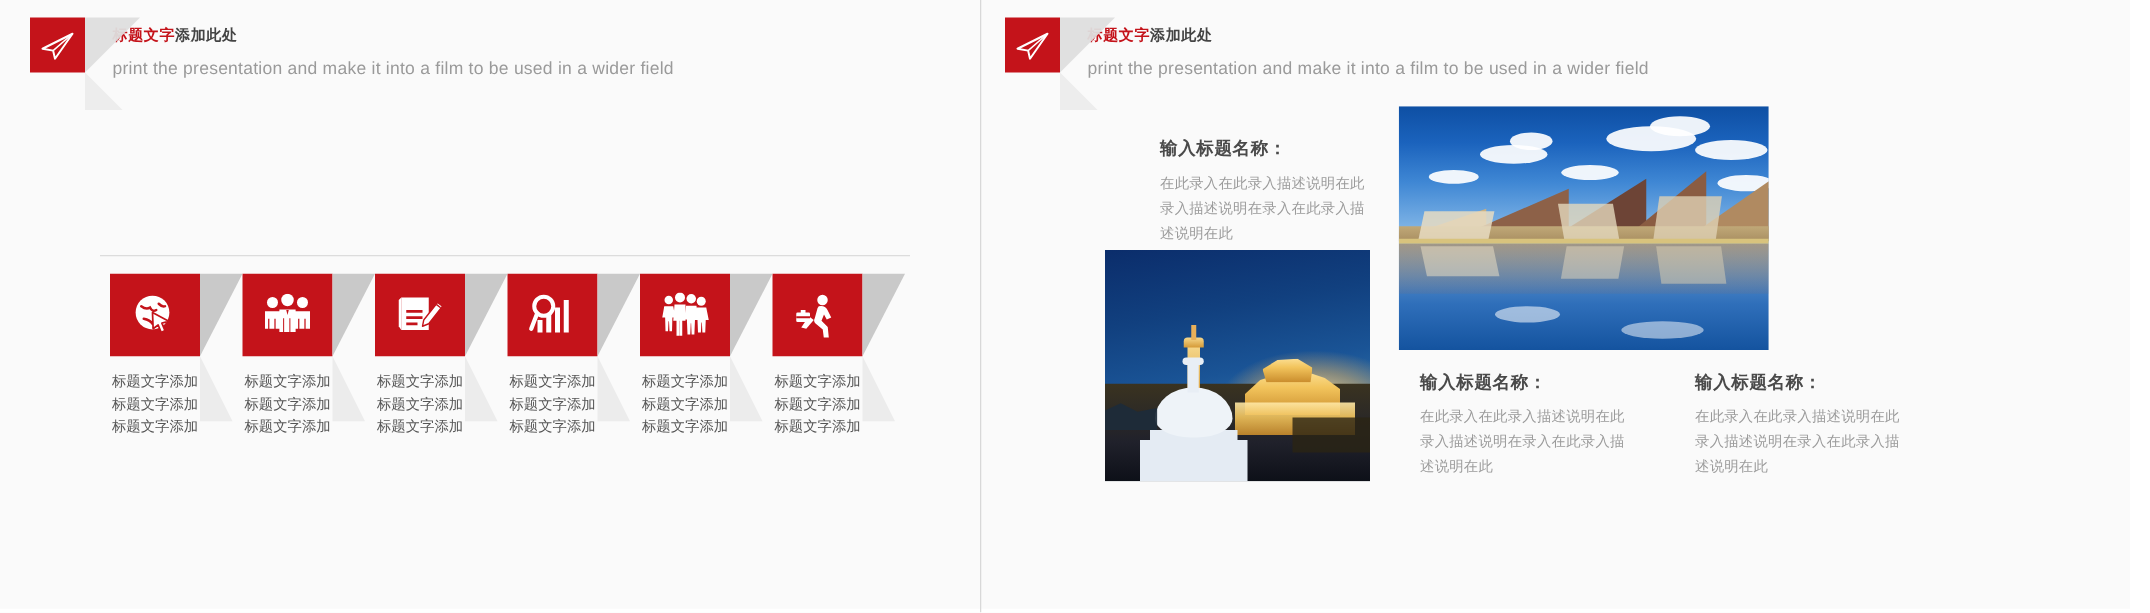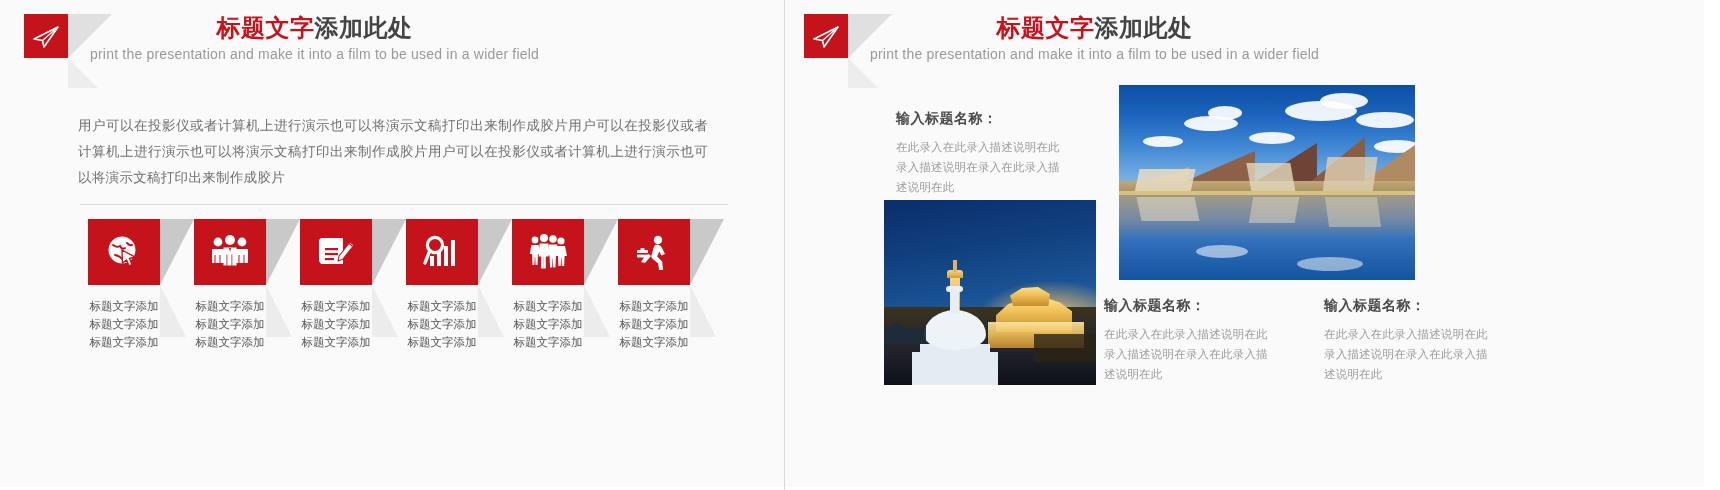--- a/index.html
+++ b/index.html
@@ -67,27 +67,26 @@
     width: 0; height: 0;
     border-bottom: 30px solid #e7e7e7;
     border-right: 30px solid transparent;
     opacity: .7;
   }
   .header-texts {
     margin-left: 22px;
     padding-top: 1px;
   }
   .title-line {
-    font-size: 24px;
+    font-size: 12px;
     line-height: 26px;
     font-weight: bold;
     white-space: nowrap;
     color: #444444;
     letter-spacing: .5px;
-    text-align: center;
   }
   .title-red { color: #c4131a; }
   .subtitle {
     font-size: 14px;
     line-height: 15px;
     color: #9a9a9a;
     white-space: nowrap;
     margin-top: 6px;
     letter-spacing: .2px;
   }
@@ -148,21 +147,21 @@
     font-size: 11.5px;
     line-height: 18px;
     color: #555555;
     text-align: center;
     position: relative;
     z-index: 3;
     white-space: nowrap;
   }
 
   
-  .r-block { position: absolute; }
+  .r-block { position: absolute; margin-left: 32px; }
   .r-title {
     font-size: 14px;
     font-weight: bold;
     color: #4a4a4a;
     line-height: 20px;
     letter-spacing: .5px;
   }
   .r-desc {
     margin-top: 9px;
     font-size: 11.5px;
@@ -247,21 +246,20 @@
         </svg>
         <div class="logo-shadow"></div>
         <div class="logo-shadow2"></div>
       </div>
       <div class="header-texts">
         <div class="title-line"><span class="title-red">标题文字</span><span>添加此处</span></div>
         <div class="subtitle">print the presentation and make it into a film to be used in a wider field</div>
       </div>
     </div>
 
-    <div class="body-text">用户可以在投影仪或者计算机上进行演示也可以将演示文稿打印出来制作成胶片用户可以在投影仪或者计算机上进行演示也可以将演示文稿打印出来制作成胶片用户可以在投影仪或者计算机上进行演示也可以将演示文稿打印出来制作成胶片</div>
     <div class="hrule"></div>
 
     <div class="cards">
 
       <div class="card">
         <div class="icon-box">
           <svg width="38" height="38" viewBox="0 0 38 38">
             <circle cx="17" cy="17" r="13.5" fill="#ffffff"></circle>
             <path d="M8 12 q4 3 7 1 q2 4 5 2 M10 22 q5 1 7 4 M22 10 q3 3 5 2" stroke="#c4131a" stroke-width="2" fill="none" stroke-linecap="round"></path>
             <path d="M17 17 L30 24 L24.5 25.5 L27 31.5 L24 33 L21.5 27 L17.5 30 Z" fill="#ffffff" stroke="#c4131a" stroke-width="1.4" stroke-linejoin="round"></path>

